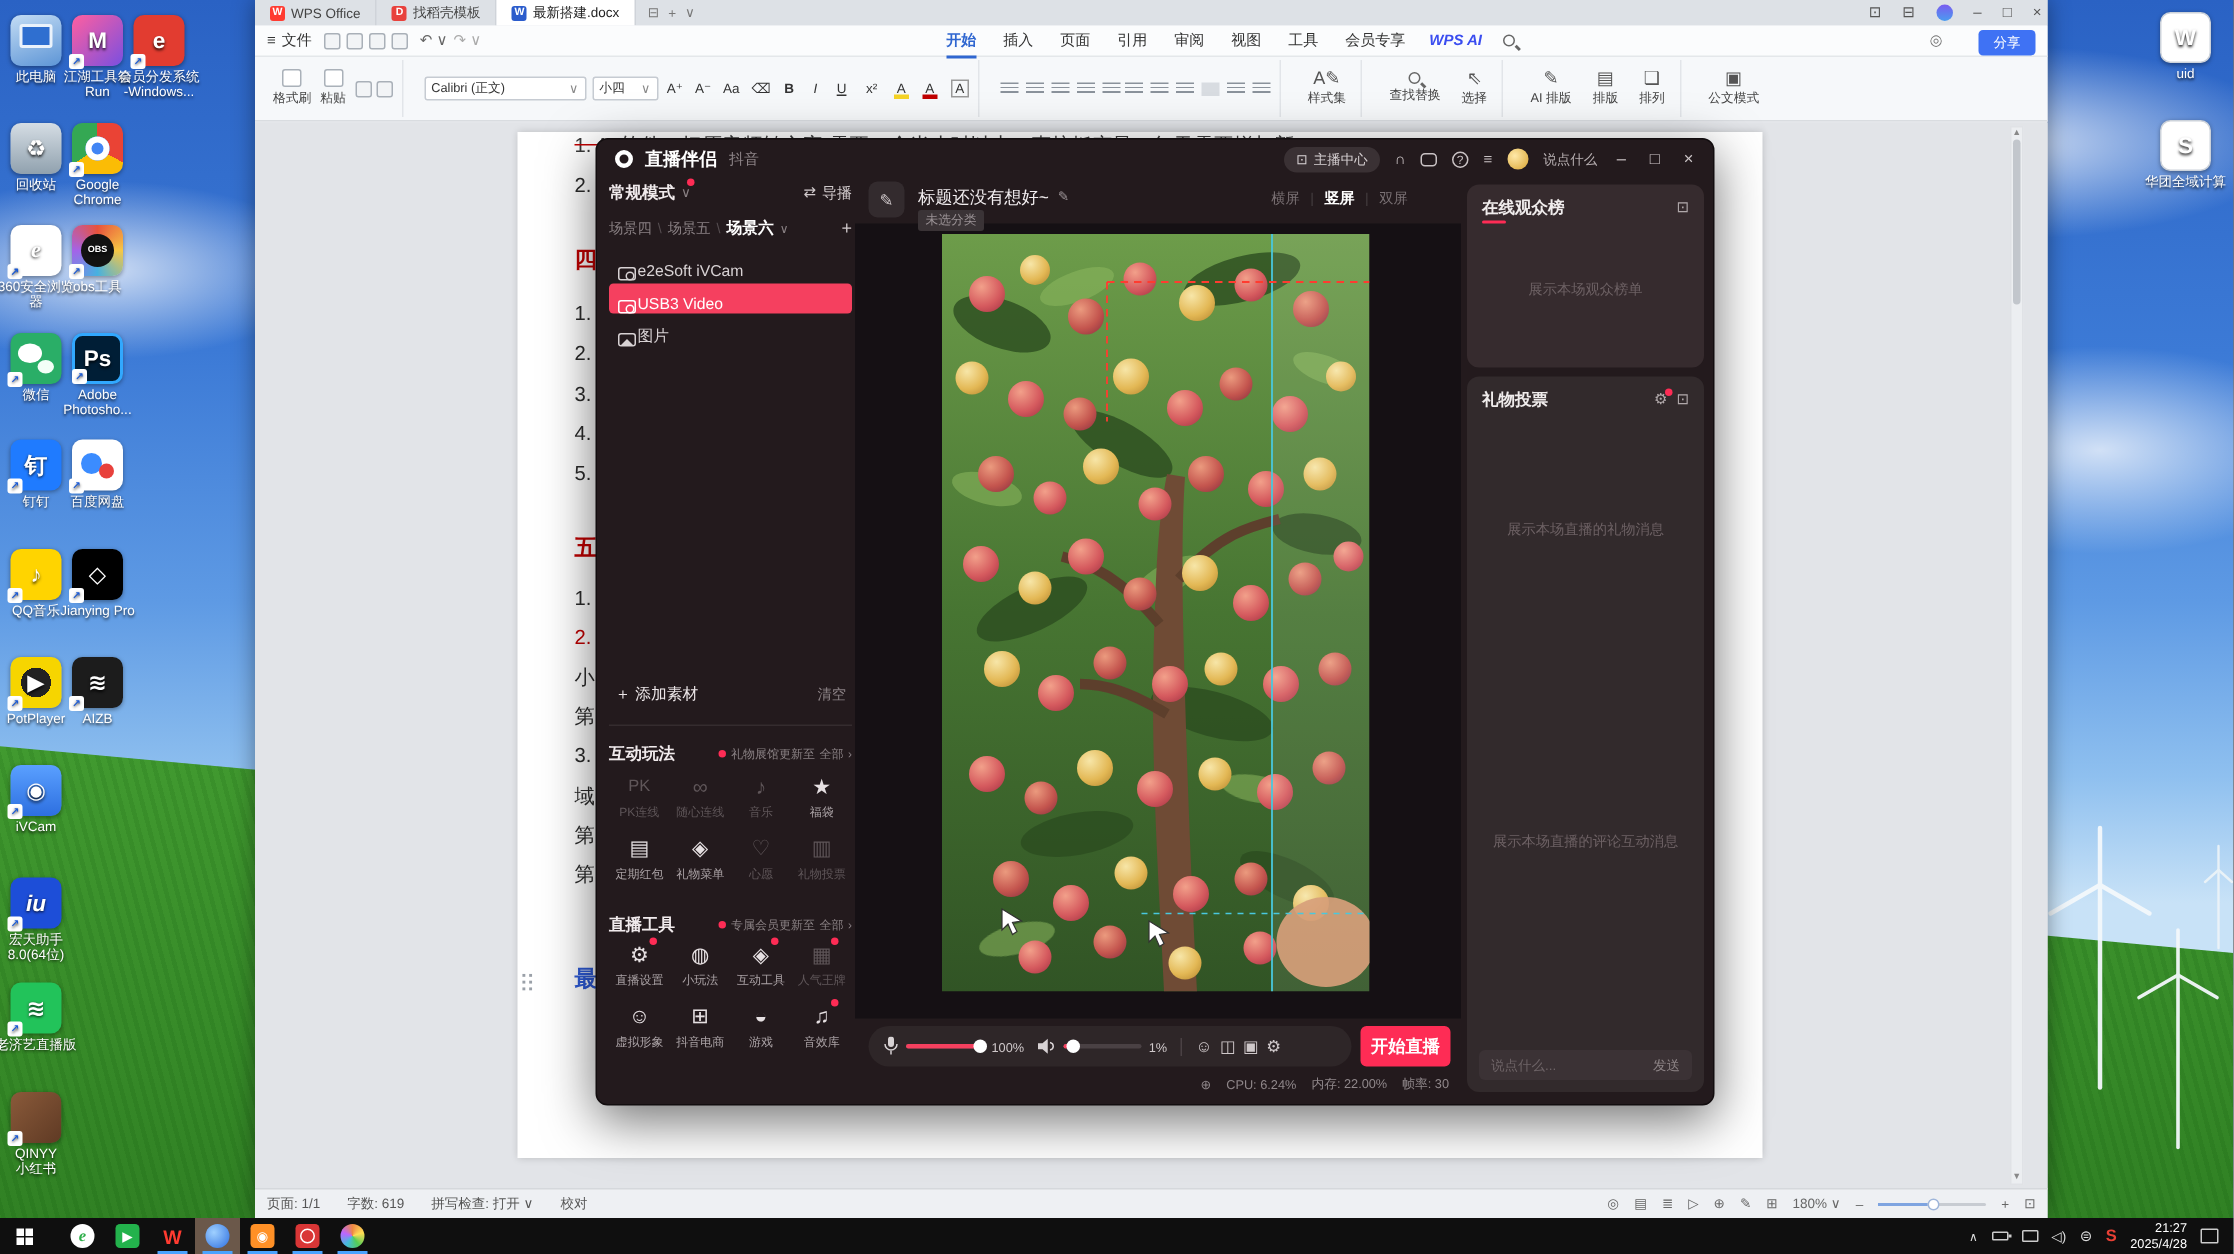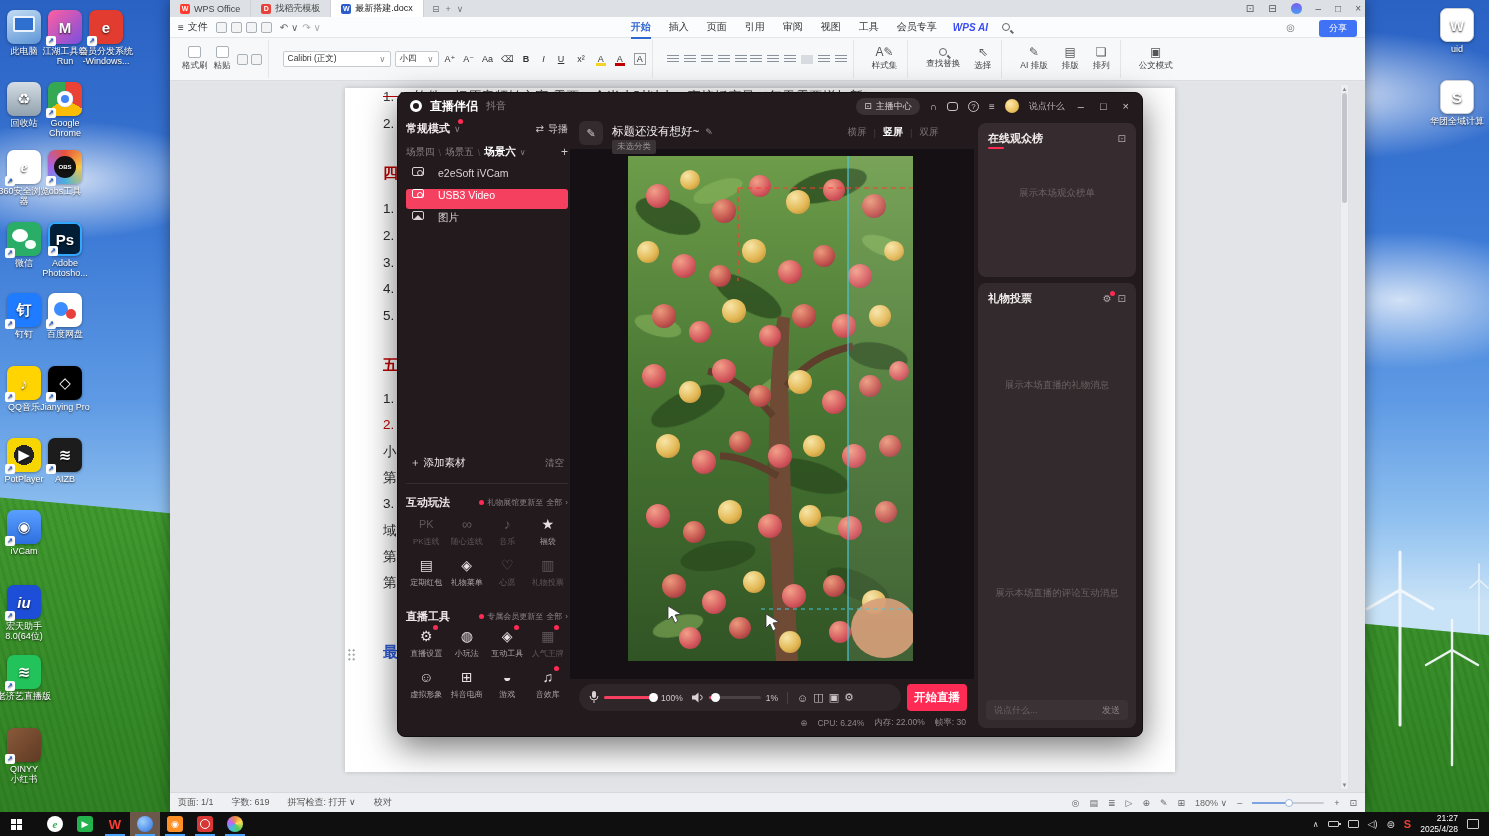--- a/index.html
+++ b/index.html
@@ -124,21 +124,21 @@
 .reddot{width:5px;height:5px;border-radius:50%;background:#fe2c55;display:inline-block}
 .lv-left{position:absolute;left:8px;top:28px;width:162px;bottom:6px}
 .lv-mode{display:flex;align-items:center;font-size:11px;color:#f0eaec;font-weight:bold;position:relative}
 .lv-mode .dd{font-weight:normal;color:#8a8184;margin-left:4px;font-size:9px}
 .lv-mode .dir{margin-left:auto;font-weight:normal;font-size:10px;color:#cfc8ca;display:flex;gap:4px;align-items:center}
 .moddot{position:absolute;left:52px;top:-2px}
 .lv-scenes{display:flex;align-items:center;gap:4px;margin-top:9px;font-size:9.5px;color:#8a8184}
 .lv-scenes .sep{color:#554d50}
 .lv-scenes .cur{color:#fff;font-weight:bold;font-size:10.5px}
 .lv-scenes .plus{margin-left:auto;color:#cfc8ca;font-size:12px}
-.src{display:flex;align-items:flex-start;gap:14px;height:20px;padding:0 6px;font-size:10.5px;color:#d8d2d4;margin-top:2px;border-radius:3px}
+.src{display:flex;align-items:flex-end;gap:1px;height:20px;padding:0 6px;font-size:10.5px;color:#d8d2d4;margin-top:2px;border-radius:3px}
 .src.sel{background:#f5405f;color:#fff}
 .cam{width:12px;height:9px;border:1px solid currentColor;border-radius:2px;position:relative;flex:0 0 auto}
 .cam::after{content:"";position:absolute;left:3.5px;top:1.5px;width:4px;height:4px;border:1px solid currentColor;border-radius:50%}
 .pic{width:12px;height:9px;border:1px solid currentColor;border-radius:2px;position:relative;flex:0 0 auto}
 .pic::after{content:"";position:absolute;left:1px;bottom:0;border-left:4px solid transparent;border-right:4px solid transparent;border-bottom:4px solid currentColor}
 .lv-addbar{position:absolute;left:0;right:0;top:335px;display:flex;align-items:center;font-size:10.5px;color:#ece6e8;padding:0 4px}
 .lv-addbar .clr{margin-left:auto;color:#8a8184;font-size:9.5px}
 .lv-div{position:absolute;left:0;right:0;height:1px;background:#352c2f}
 .sechdr{position:absolute;left:0;right:0;display:flex;align-items:center;font-size:11px;font-weight:bold;color:#f0eaec}
 .sechdr .note{margin-left:auto;display:flex;align-items:center;gap:3px;font-size:8px;font-weight:normal;color:#8a8184}
@@ -161,21 +161,21 @@
 .lv-ctrl{position:absolute;left:181px;top:591px;width:322px;height:27px;background:#2e2628;border-radius:14px;display:flex;align-items:center;padding:0 10px;gap:5px;font-size:8.5px;color:#cfc8ca}
 .trk{height:3px;border-radius:2px;background:#4a4144;position:relative;flex:0 0 auto}
 .trk .fill{position:absolute;left:0;top:0;bottom:0;background:#f5405f;border-radius:2px}
 .trk .knob{position:absolute;top:-3px;width:9px;height:9px;border-radius:50%;background:#fff}
 .vdiv{width:1px;height:12px;background:#4a4144;margin:0 4px}
 .cic{font-size:11px;color:#cfc8ca;font-style:normal}
 .lv-start{position:absolute;left:509px;top:591px;width:60px;height:27px;background:#fe2c55;border-radius:4px;color:#fff;font-size:11.5px;font-weight:bold;display:flex;align-items:center;justify-content:center}
 .lv-stats{position:absolute;left:181px;top:624px;width:387px;text-align:right;font-size:8.5px;color:#8f878a;display:flex;justify-content:flex-end;gap:10px;align-items:center}
 .lv-right{position:absolute;right:6px;top:30px;width:158px;bottom:8px;display:flex;flex-direction:column;gap:6px}
 .card{background:#362b2e;border-radius:8px;position:relative}
-.card.c1{height:154px}
+.card.c1{height:122px}
 .card.c2{flex:1;background:#322a2c}
 .chdr{display:flex;align-items:center;padding:8px 10px 0;font-size:11px;font-weight:bold;color:#f0ecec;gap:6px}
 .chdr .rt{margin-left:auto;display:flex;gap:6px;align-items:center;font-weight:normal;font-size:10px;color:#b0a8aa;position:relative}
 .cundl{position:absolute;left:10px;top:24px;width:16px;height:2px;background:#fe2c55;border-radius:1px}
 .cempty{position:absolute;left:0;right:0;text-align:center;font-size:9.5px;color:#6d6164}
 .cinput{position:absolute;left:8px;right:8px;bottom:8px;height:20px;background:#3b3235;border-radius:4px;display:flex;align-items:center;padding:0 8px;gap:6px}
 .cinput input{flex:1;background:transparent;border:0;outline:0;font-size:9px;color:#b0a8aa;min-width:0}
 .cinput input::placeholder{color:#6d6366}
 .cinput .send{font-size:9px;color:#8d8486}
 

